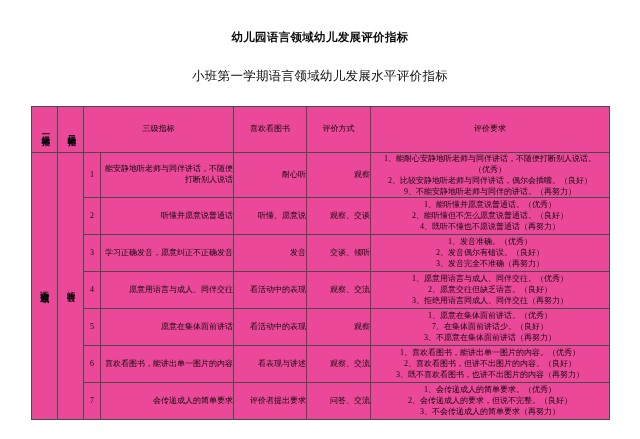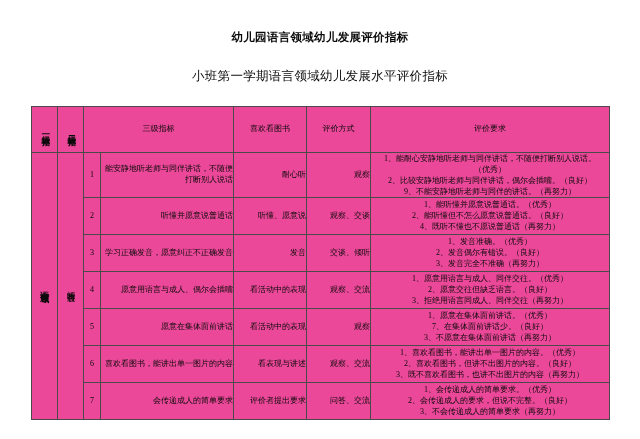--- a/index.html
+++ b/index.html
@@ -188,21 +188,21 @@
             <td class="hint">发音</td>
             <td class="mode">交谈、倾听</td>
             <td class="req">
               <span class="line">1、发音准确。（优秀）</span>
               <span class="line">2、发音偶尔有错误。（良好）</span>
               <span class="line">3、发音完全不准确（再努力）</span>
             </td>
           </tr>
           <tr>
             <td class="no">4</td>
-            <td class="l3">愿意用语言与成人、偶尔会插嘴</td>
+            <td class="l3">愿意用语言与成人、同伴交往</td>
             <td class="hint">看活动中的表现</td>
             <td class="mode">观察、交流</td>
             <td class="req">
               <span class="line">1、愿意用语言与成人、同伴交往。（优秀）</span>
               <span class="line">2、愿意交往但缺乏语言。（良好）</span>
               <span class="line">3、拒绝用语言同成人、同伴交往（再努力）</span>
             </td>
           </tr>
           <tr>
             <td class="no">5</td>

